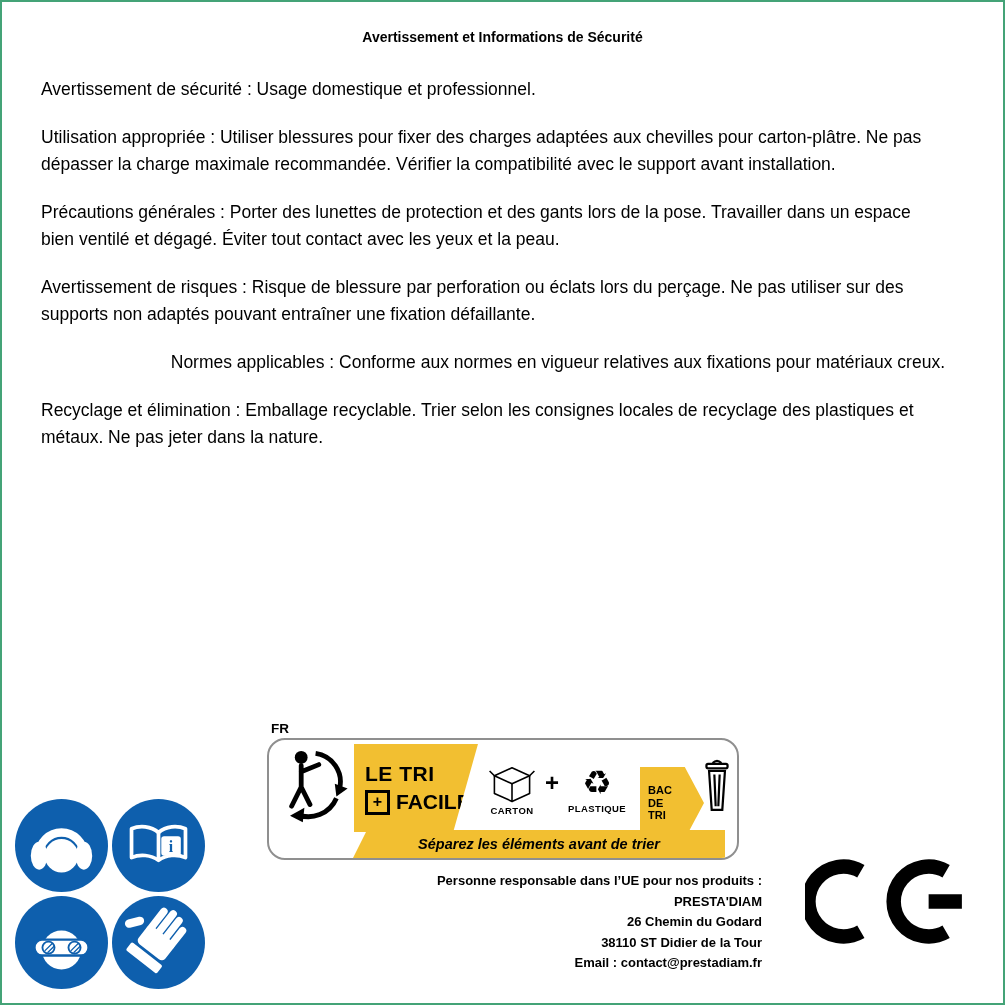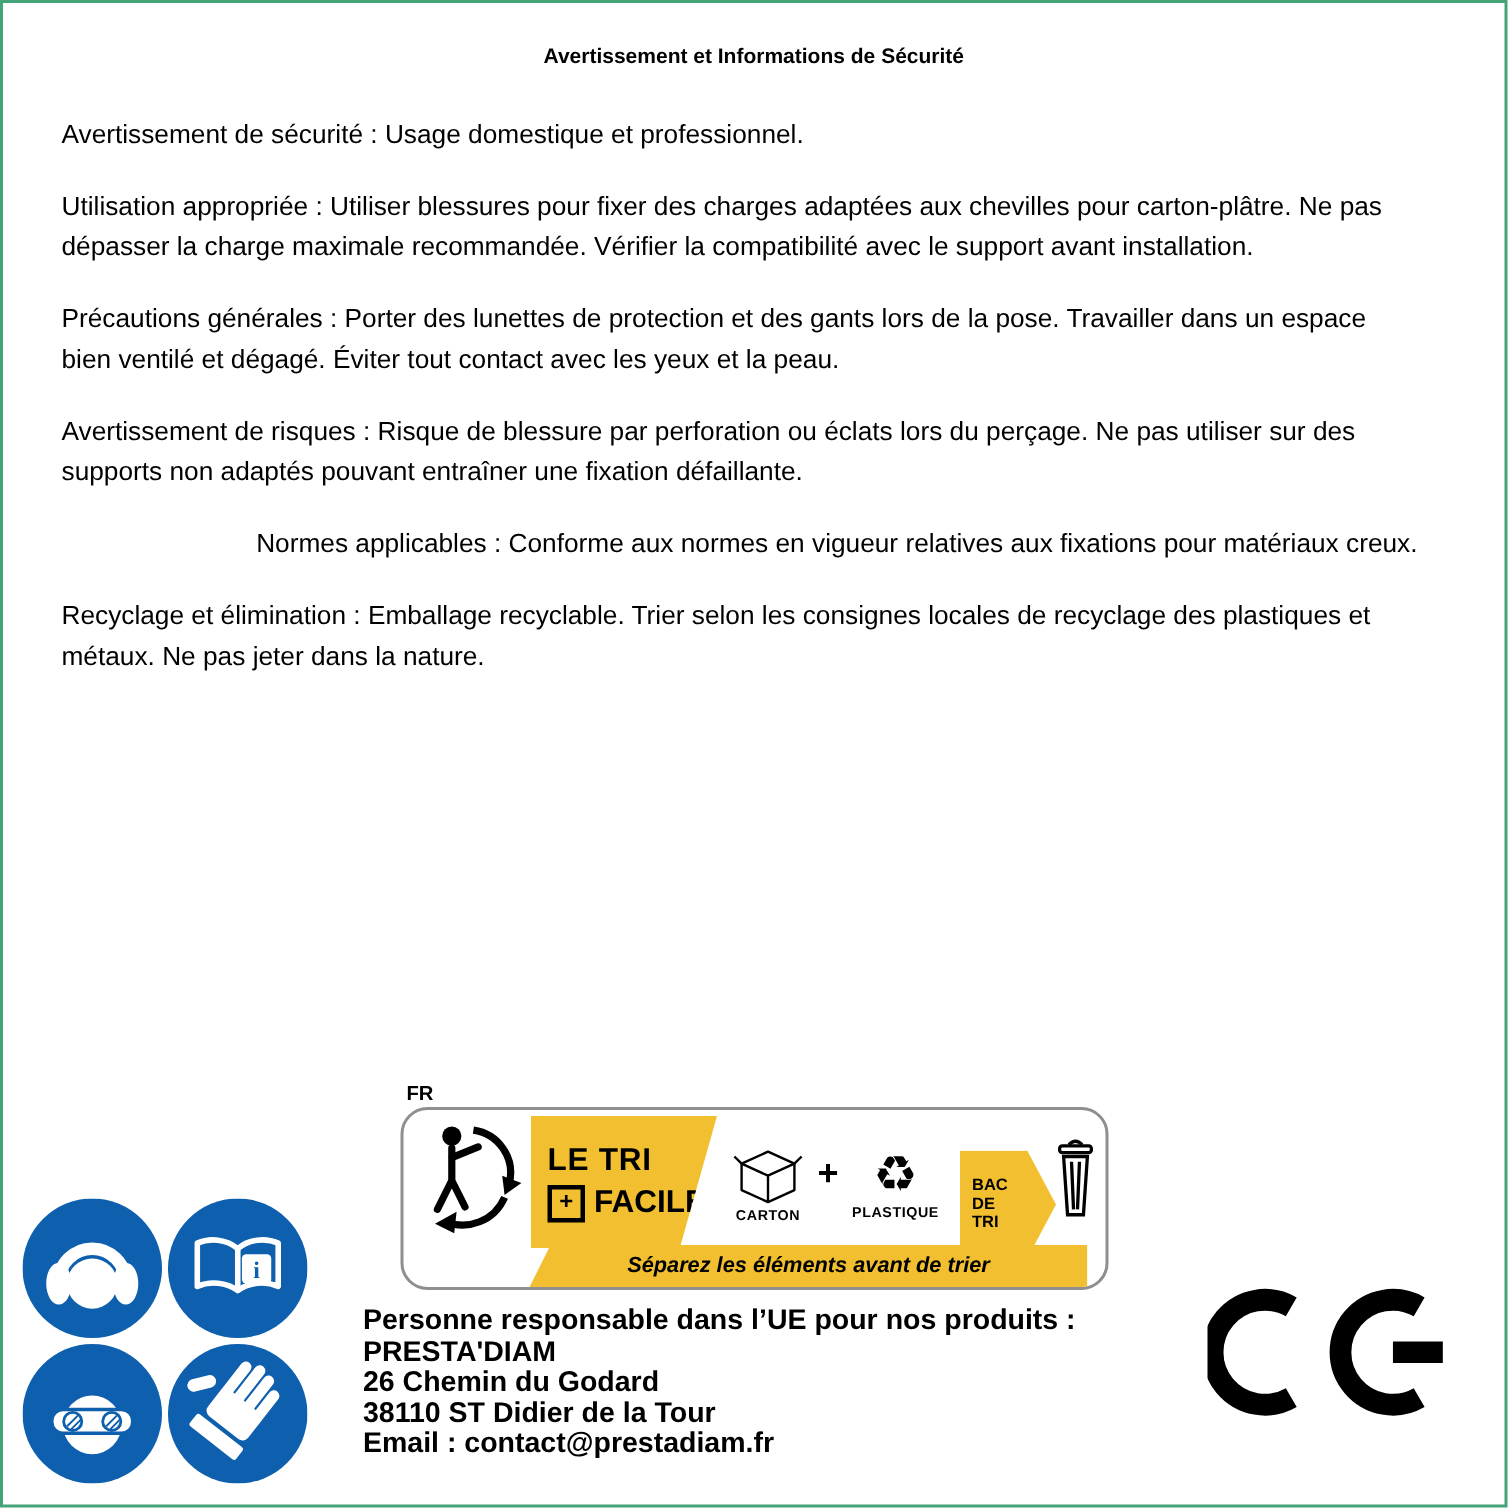--- a/index.html
+++ b/index.html
@@ -49,22 +49,22 @@
     clip-path:polygon(0 0,70% 0,100% 50%,70% 100%,0 100%);
     display:flex;flex-direction:column;justify-content:center;padding-left:8px;box-sizing:border-box;
     font-size:11px;font-weight:800;line-height:1.15;margin-top:16px;}
   .bin-icon{position:absolute;left:433px;top:15px;width:30px;height:62px;}
   .strip{position:absolute;left:84px;right:12px;bottom:0;height:28px;background:var(--tri-yellow);
     display:flex;align-items:center;justify-content:center;
     font-size:14.5px;font-weight:700;font-style:italic;
     clip-path:polygon(14px 0,100% 0,100% 100%,0 100%);}
 
   
-  .responsible{position:absolute;left:240px;top:869px;width:520px;text-align:left;
-    font-size:19px;font-weight:bold;line-height:20.5px;}
+  .responsible{position:absolute;left:240px;top:869px;width:520px;text-align:right;
+    font-size:13px;font-weight:bold;line-height:20.5px;}
 
   
   .ce-mark{position:absolute;left:803px;top:851px;width:162px;height:97px;}
   .ce-mark path{stroke:#000;stroke-width:17;fill:none;}
 </style>
 </head>
 <body>
 
 <div>
 

